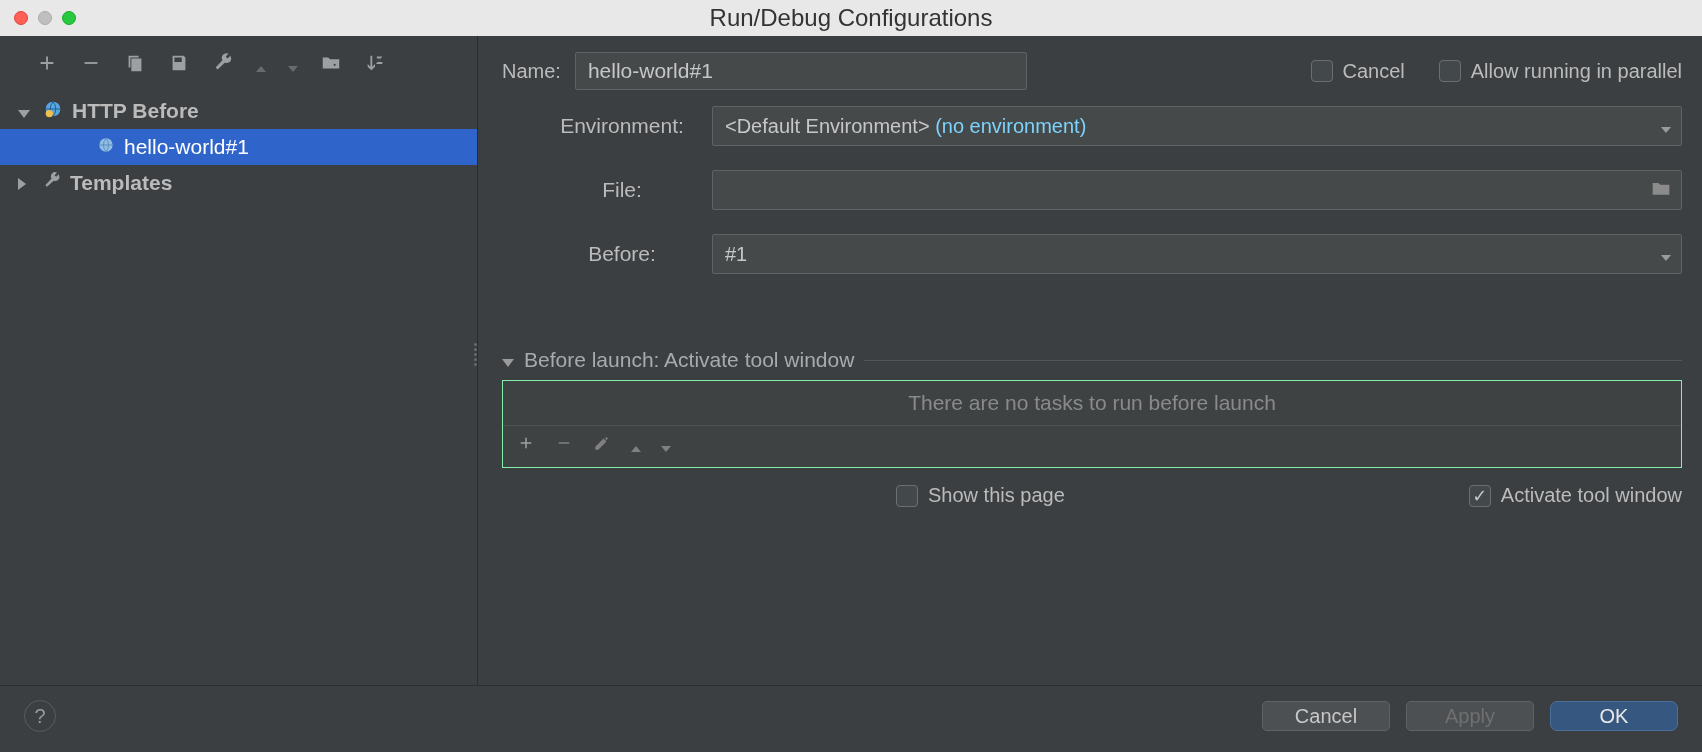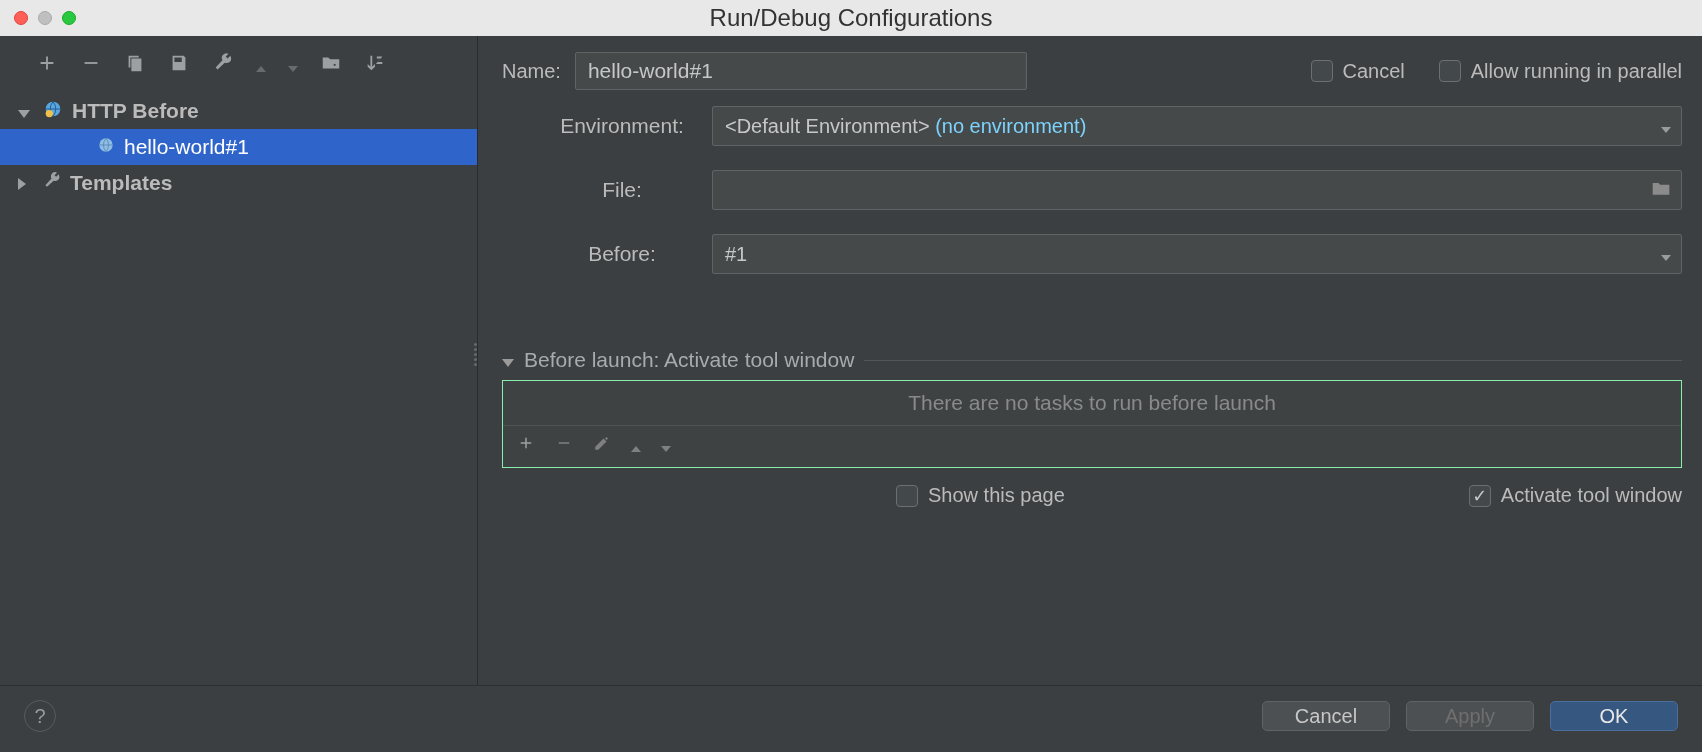--- a/index.html
+++ b/index.html
@@ -48,21 +48,21 @@
   .before-empty { text-align: center; color: #8a8a8a; font-size: 21px; padding: 10px 0; }
   .before-toolbar { display: flex; gap: 20px; padding: 8px 14px 10px 14px; align-items: center; border-top: 1px solid #515353; }
   .before-toolbar svg { width: 18px; height: 18px; color: #808080; }
   .before-toolbar .first svg { color: #a0a0a0; }
   .below-checks { display: flex; gap: 28px; padding: 16px 0 0 18px; }
 
   .footer { display: flex; align-items: center; padding: 14px 24px 20px 24px; gap: 16px; border-top: 1px solid #2d2f30; }
   .help { width: 32px; height: 32px; border: 1px solid #5a5a5a; border-radius: 50%; display: flex; align-items: center; justify-content: center; color: #9a9a9a; font-size: 20px; margin-right: auto; }
   .btn { min-width: 128px; height: 30px; border: 1px solid #5e6364; background: #4c5052; color: #c7c7c7; font-size: 20px; border-radius: 5px; padding: 12px 22px; display: flex; align-items: center; justify-content: center; }
   .btn.disabled { color: #6f6f6f; }
-  .btn.primary { background: #365880; border-color: #4a6f9c; color: #e8e8e8; }
+  .btn.primary { background: #365880; border-color: #4a6f9c; color: #e8e8e8; border-radius: 7px; }
 
   .tri { display: inline-block; width: 0; height: 0; }
   .tri.down { border-left: 6px solid transparent; border-right: 6px solid transparent; border-top: 8px solid currentColor; }
   .tri.right { border-top: 6px solid transparent; border-bottom: 6px solid transparent; border-left: 8px solid currentColor; }
   .tri.sm-down { border-left: 5px solid transparent; border-right: 5px solid transparent; border-top: 6px solid currentColor; }
   .tri.sm-up { border-left: 5px solid transparent; border-right: 5px solid transparent; border-bottom: 6px solid currentColor; }
 
   .resize-grip { position: absolute; left: -6px; top: 304px; width: 6px; height: 28px; display: flex; flex-direction: column; gap: 2px; align-items: center; justify-content: center; }
   .resize-grip span { width: 3px; height: 3px; background: #6a6a6a; border-radius: 50%; }
 </style>

